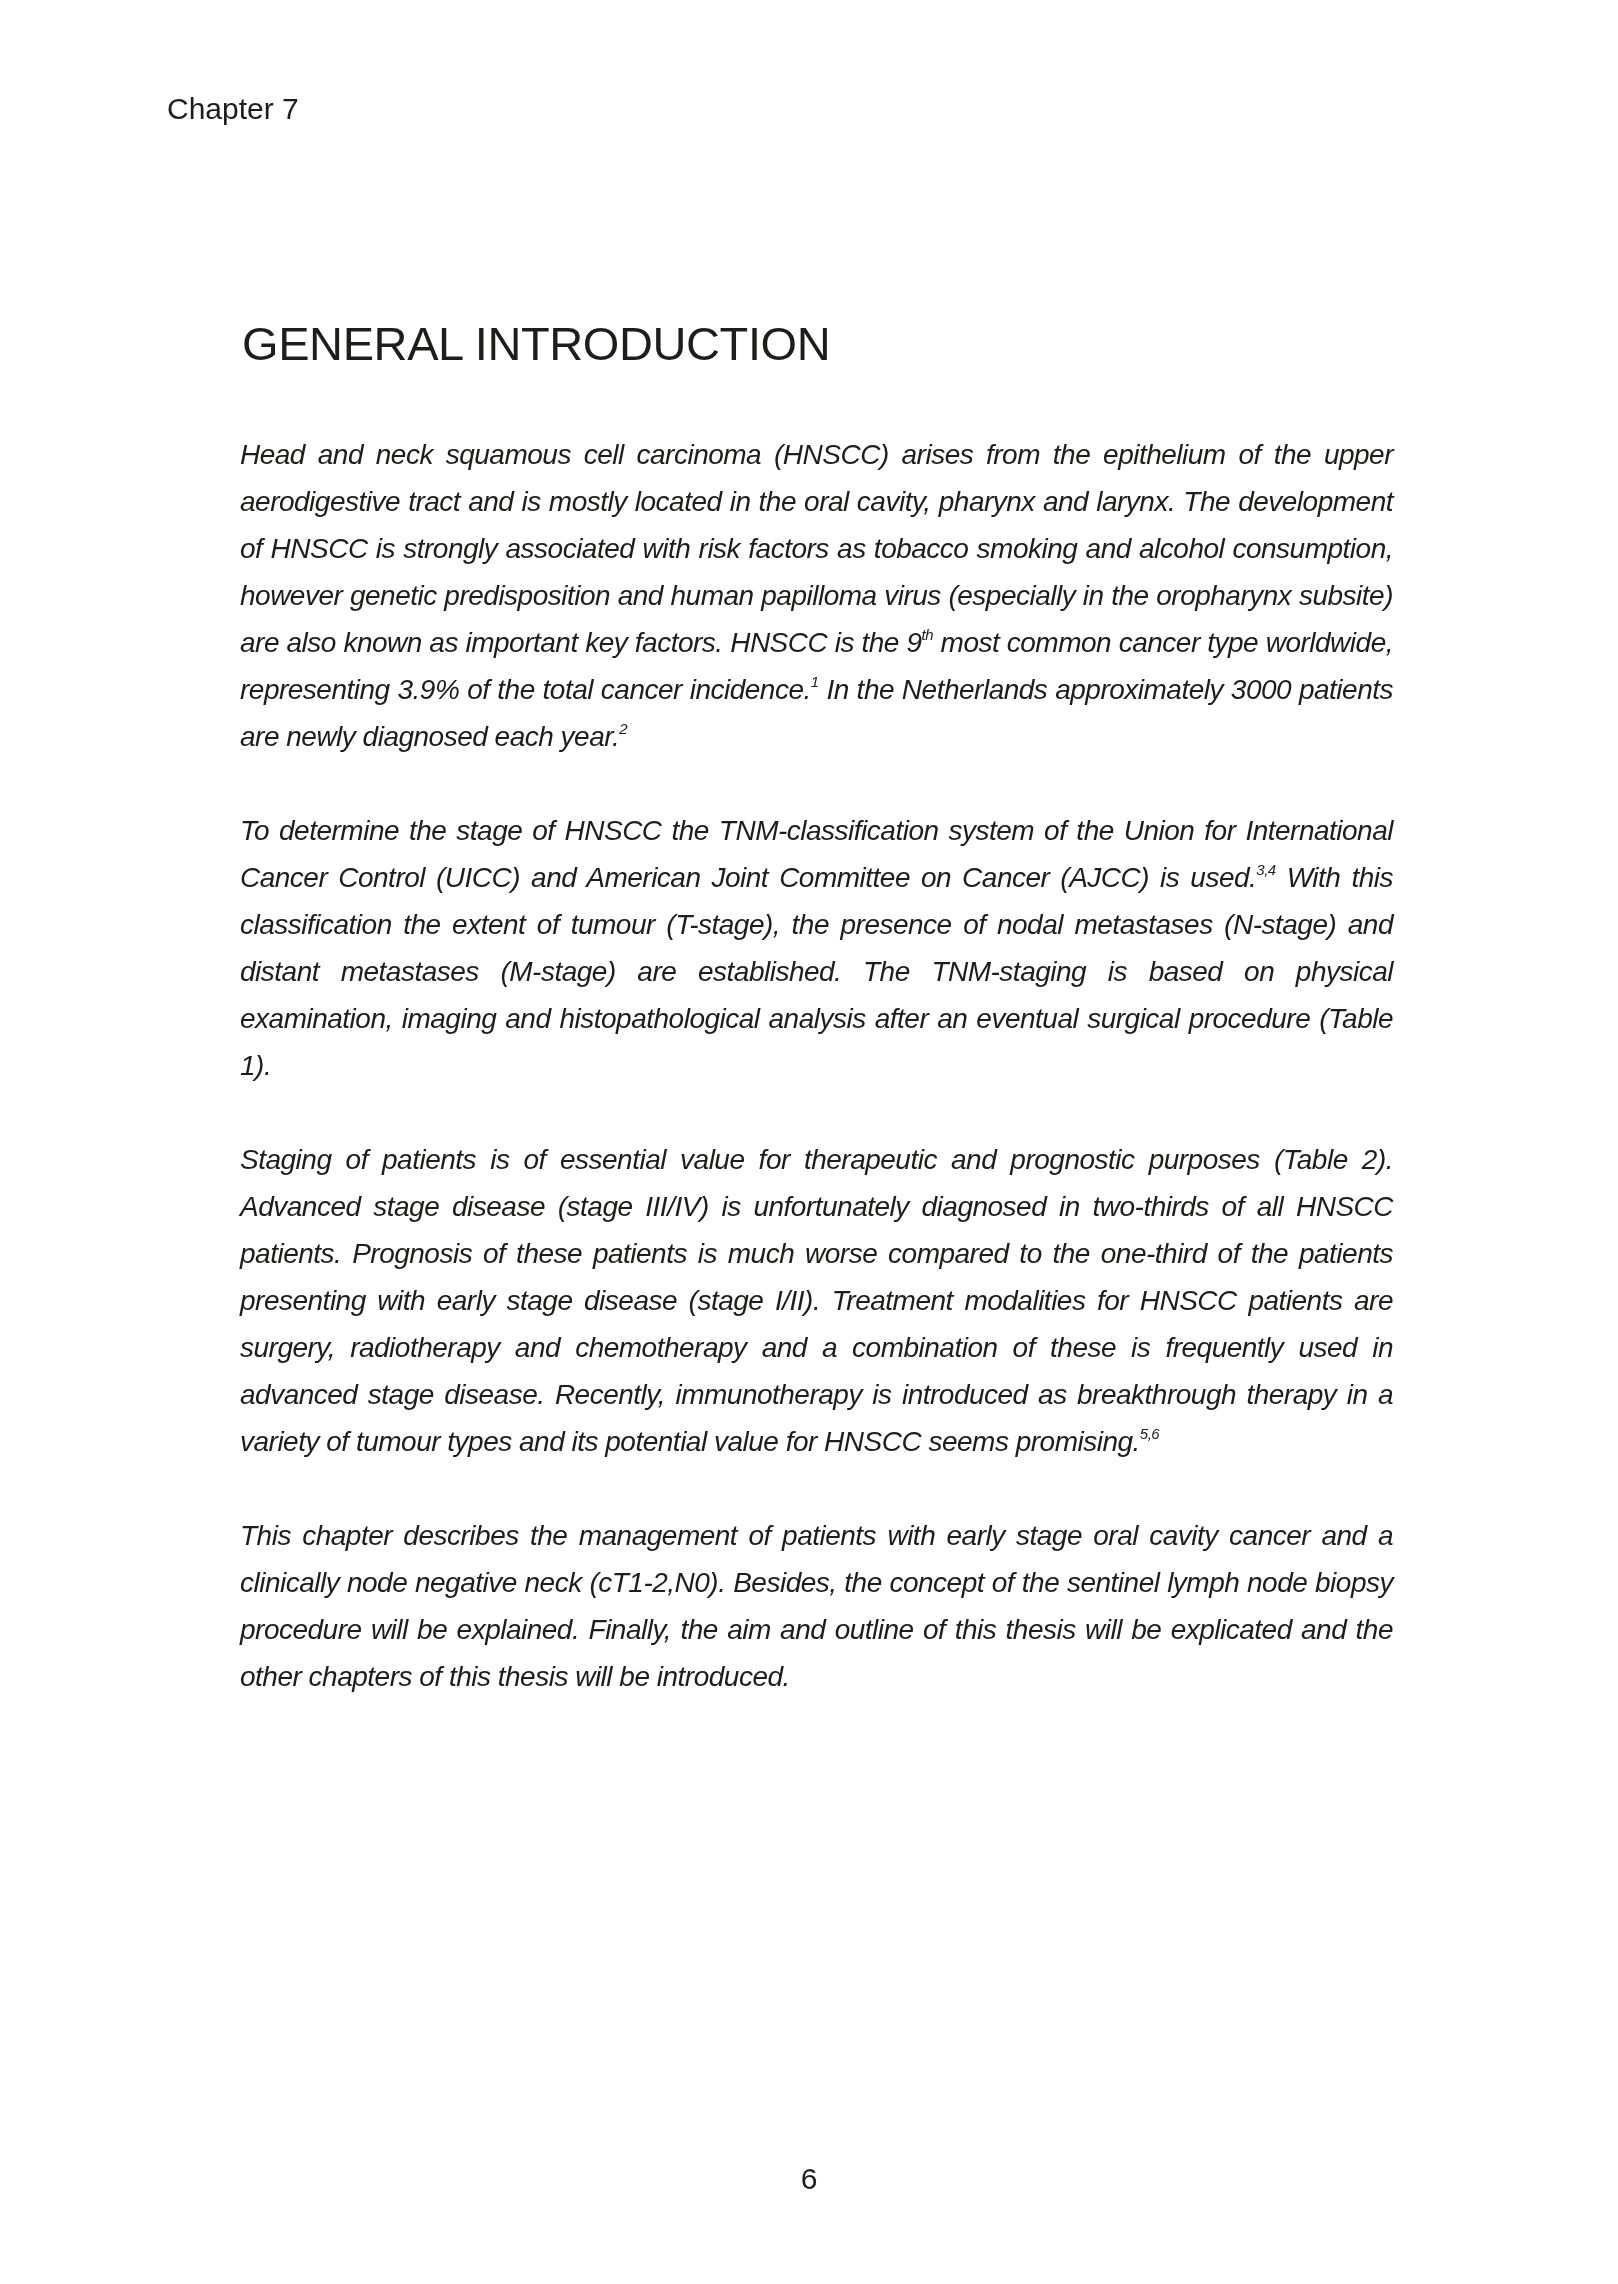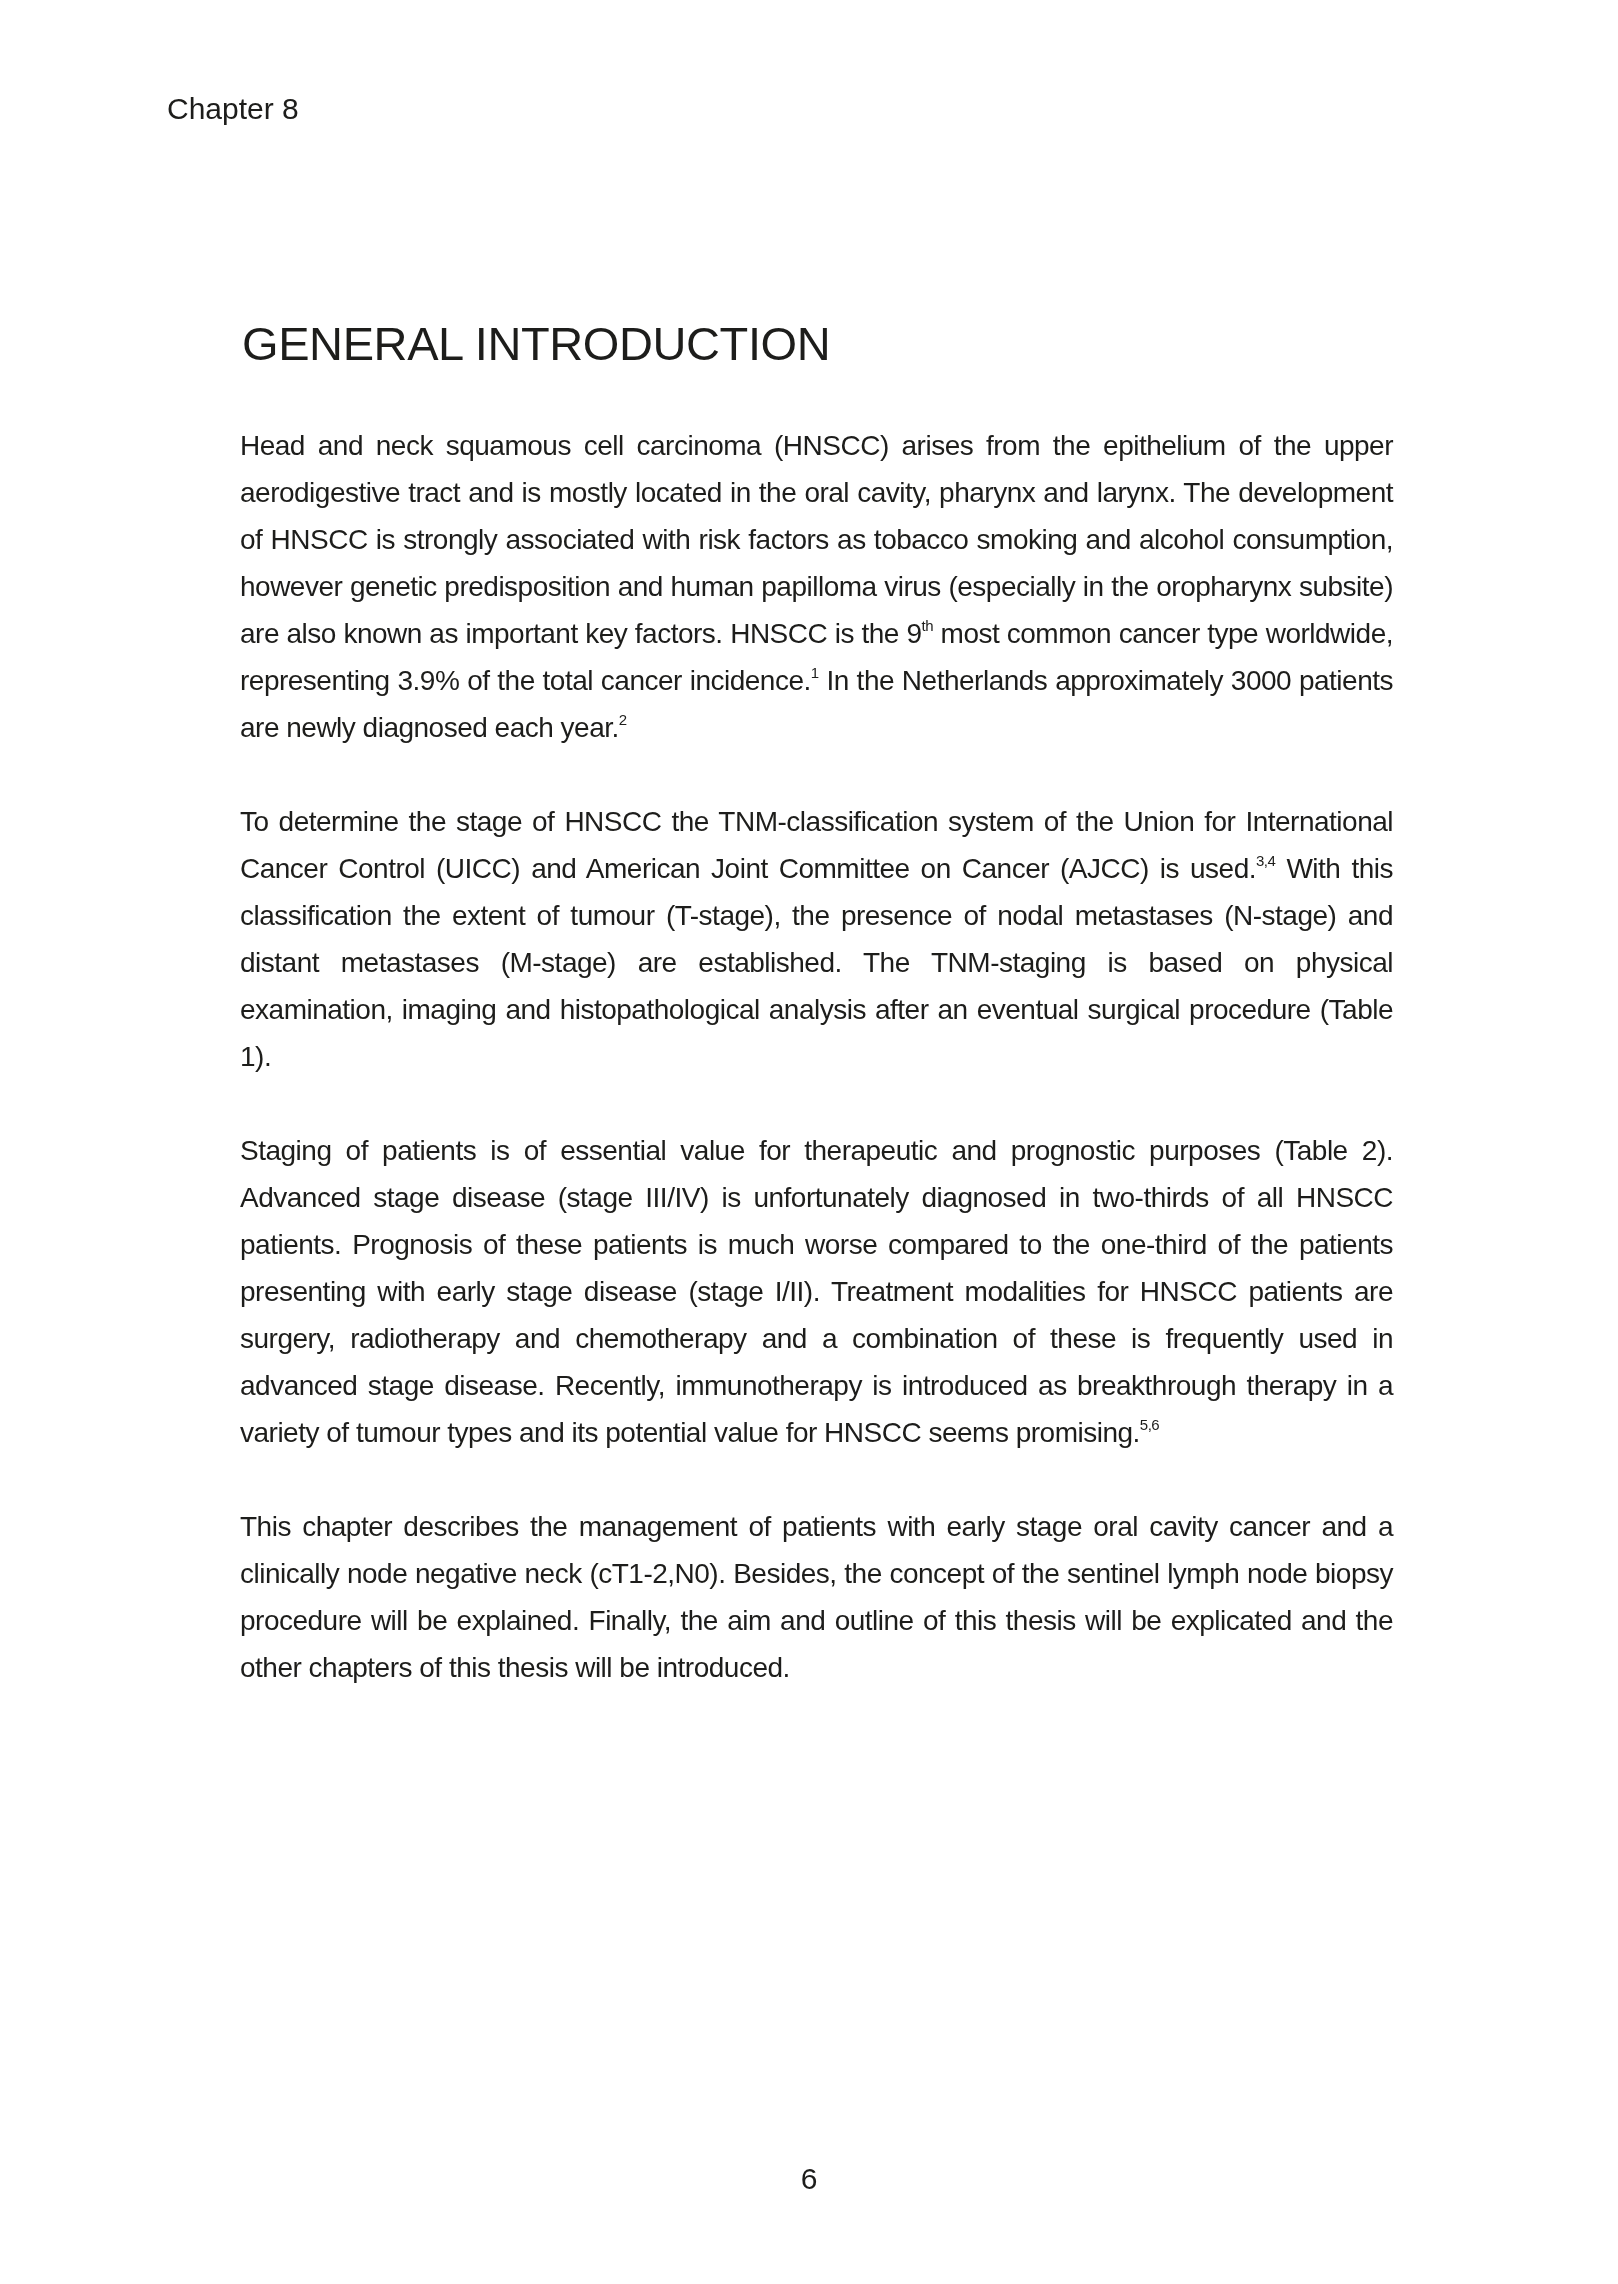--- a/index.html
+++ b/index.html
@@ -14,35 +14,35 @@
     }
     .page-title {
       position: absolute; left: 238px; top: 311px; margin: 4px;
       font-size: 47px; font-weight: normal; line-height: 58px;
       letter-spacing: -0.4px;
     }
     .body-text {
       position: absolute; left: 240px; top: 422px; width: 1153px;
     }
     .para {
-      margin: 0 0 47px 0;
+      margin: 9px 0 47px 0;
       font-size: 28px; line-height: 47px;
       text-align: justify; text-align-last: left;
-      letter-spacing: -0.5px; word-spacing: 0px;
+      letter-spacing: -0.5px; word-spacing: 0px; font-style: italic;
     }
     sup { font-size: 15px; line-height: 0; vertical-align: 12px; }
     .page-number {
       position: absolute; left: 0; width: 1618px; top: 2160px;
       text-align: center; font-size: 30px; line-height: 37px;
     }
   </style>
 </head>
 <body>
 
-<div class="running-header">Chapter 8</div>
+<div class="running-header">Chapter 7</div>
 
 <h1 class="page-title">GENERAL INTRODUCTION</h1>
 
 <div class="body-text">
   <p class="para">
     <span>Head and neck squamous cell carcinoma (HNSCC) arises from the epithelium of the upper aerodigestive tract and is mostly located in the oral cavity, pharynx and larynx. The development of HNSCC is strongly associated with risk factors as tobacco smoking and alcohol consumption, however genetic predisposition and human papilloma virus (especially in the oropharynx subsite) are also known as important key factors. HNSCC is the 9</span><sup>th</sup><span> most common cancer type worldwide, representing 3.9% of the total cancer incidence.</span><sup>1</sup><span> In the Netherlands approximately 3000 patients are newly diagnosed each year.</span><sup>2</sup>
   </p>
   <p class="para">
     <span>To determine the stage of HNSCC the TNM-classification system of the Union for International Cancer Control (UICC) and American Joint Committee on Cancer (AJCC) is used.</span><sup>3,4</sup><span> With this classification the extent of tumour (T-stage), the presence of nodal metastases (N-stage) and distant metastases (M-stage) are established. The TNM-staging is based on physical examination, imaging and histopathological analysis after an eventual surgical procedure (Table 1).</span>
   </p>

